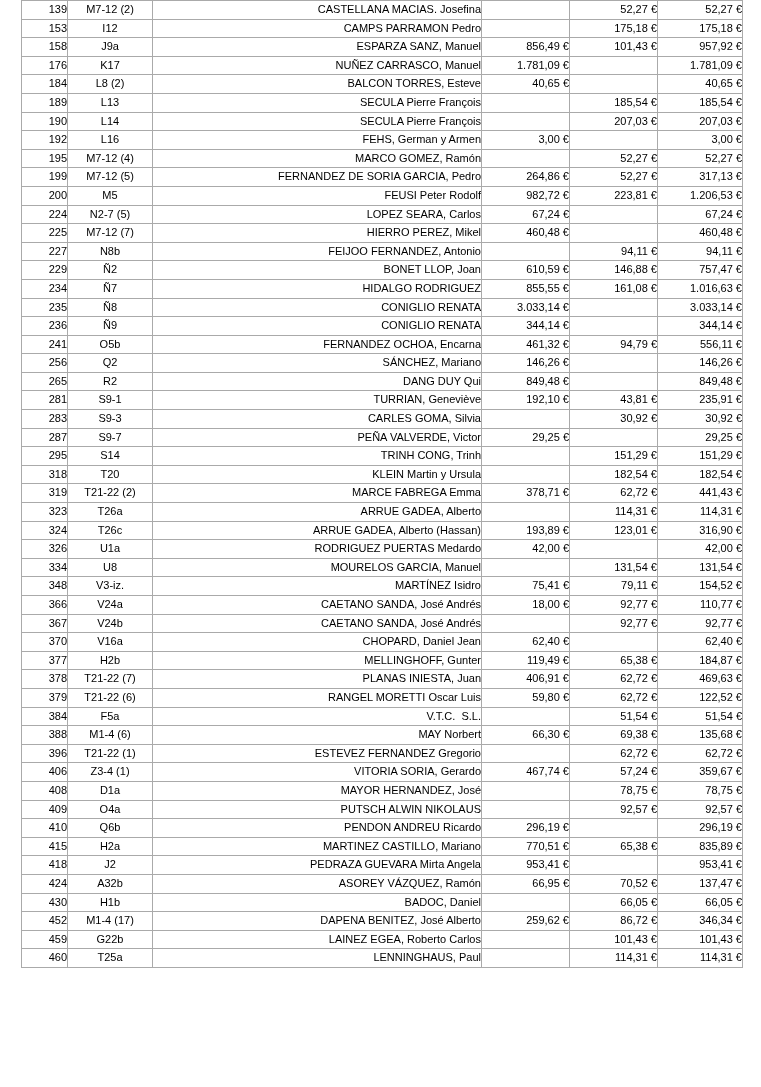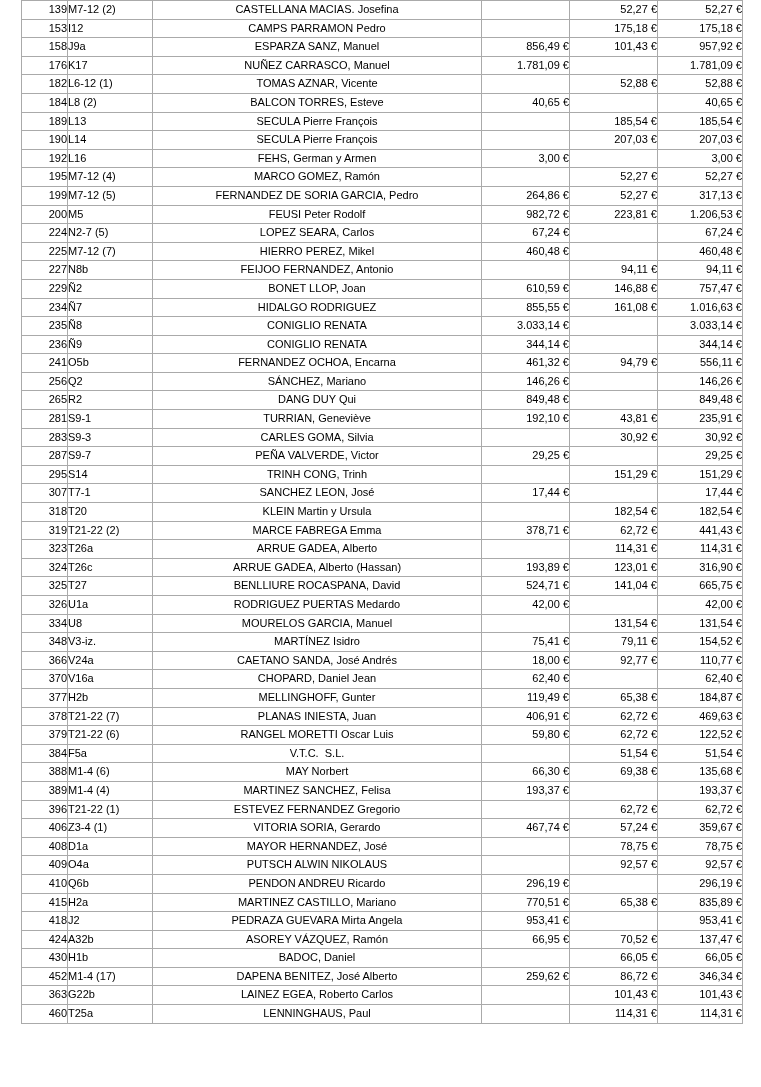--- a/index.html
+++ b/index.html
@@ -28,22 +28,22 @@
     border: 1px solid #aaaaaa;
     height: 17.6px;
     font-size: 11px;
     line-height: 17.6px;
     vertical-align: middle;
     overflow: hidden;
     white-space: pre;
     padding: 0;
   }
   td.col-id     { text-align: right; padding-right: 7px; }
-  td.col-code   { text-align: left;  padding-left: 5px; }
-  td.col-name   { text-align: center;  padding-left: 6px; }
+  td.col-code   { text-align: center;  padding-left: 5px; }
+  td.col-name   { text-align: right;  padding-left: 6px; }
   td.col-amount { text-align: right; padding-right: 4px; }
   td.col-total  { text-align: right; padding-right: 3px; }
 </style>
 </head>
 <body>
 
 <div class="sheet">
   <table class="fee-table">
     <colgroup>
       <col style="width:46px">
@@ -80,28 +80,20 @@
         </tr>
         <tr>
           <td class="col-id">176</td>
           <td class="col-code">K17</td>
           <td class="col-name">NUÑEZ CARRASCO, Manuel</td>
           <td class="col-amount">1.781,09 €</td>
           <td class="col-amount"></td>
           <td class="col-total">1.781,09 €</td>
         </tr>
         <tr>
-          <td class="col-id">182</td>
-          <td class="col-code">L6-12 (1)</td>
-          <td class="col-name">TOMAS AZNAR, Vicente</td>
-          <td class="col-amount"></td>
-          <td class="col-amount">52,88 €</td>
-          <td class="col-total">52,88 €</td>
-        </tr>
-        <tr>
           <td class="col-id">184</td>
           <td class="col-code">L8 (2)</td>
           <td class="col-name">BALCON TORRES, Esteve</td>
           <td class="col-amount">40,65 €</td>
           <td class="col-amount"></td>
           <td class="col-total">40,65 €</td>
         </tr>
         <tr>
           <td class="col-id">189</td>
           <td class="col-code">L13</td>
@@ -256,28 +248,20 @@
         </tr>
         <tr>
           <td class="col-id">295</td>
           <td class="col-code">S14</td>
           <td class="col-name">TRINH CONG, Trinh</td>
           <td class="col-amount"></td>
           <td class="col-amount">151,29 €</td>
           <td class="col-total">151,29 €</td>
         </tr>
         <tr>
-          <td class="col-id">307</td>
-          <td class="col-code">T7-1</td>
-          <td class="col-name">SANCHEZ LEON, José</td>
-          <td class="col-amount">17,44 €</td>
-          <td class="col-amount"></td>
-          <td class="col-total">17,44 €</td>
-        </tr>
-        <tr>
           <td class="col-id">318</td>
           <td class="col-code">T20</td>
           <td class="col-name">KLEIN Martin y Ursula</td>
           <td class="col-amount"></td>
           <td class="col-amount">182,54 €</td>
           <td class="col-total">182,54 €</td>
         </tr>
         <tr>
           <td class="col-id">319</td>
           <td class="col-code">T21-22 (2)</td>
@@ -296,28 +280,20 @@
         </tr>
         <tr>
           <td class="col-id">324</td>
           <td class="col-code">T26c</td>
           <td class="col-name">ARRUE GADEA, Alberto (Hassan)</td>
           <td class="col-amount">193,89 €</td>
           <td class="col-amount">123,01 €</td>
           <td class="col-total">316,90 €</td>
         </tr>
         <tr>
-          <td class="col-id">325</td>
-          <td class="col-code">T27</td>
-          <td class="col-name">BENLLIURE ROCASPANA, David</td>
-          <td class="col-amount">524,71 €</td>
-          <td class="col-amount">141,04 €</td>
-          <td class="col-total">665,75 €</td>
-        </tr>
-        <tr>
           <td class="col-id">326</td>
           <td class="col-code">U1a</td>
           <td class="col-name">RODRIGUEZ PUERTAS Medardo</td>
           <td class="col-amount">42,00 €</td>
           <td class="col-amount"></td>
           <td class="col-total">42,00 €</td>
         </tr>
         <tr>
           <td class="col-id">334</td>
           <td class="col-code">U8</td>
@@ -336,20 +312,28 @@
         </tr>
         <tr>
           <td class="col-id">366</td>
           <td class="col-code">V24a</td>
           <td class="col-name">CAETANO SANDA, José Andrés</td>
           <td class="col-amount">18,00 €</td>
           <td class="col-amount">92,77 €</td>
           <td class="col-total">110,77 €</td>
         </tr>
         <tr>
+          <td class="col-id">367</td>
+          <td class="col-code">V24b</td>
+          <td class="col-name">CAETANO SANDA, José Andrés</td>
+          <td class="col-amount"></td>
+          <td class="col-amount">92,77 €</td>
+          <td class="col-total">92,77 €</td>
+        </tr>
+        <tr>
           <td class="col-id">370</td>
           <td class="col-code">V16a</td>
           <td class="col-name">CHOPARD, Daniel Jean</td>
           <td class="col-amount">62,40 €</td>
           <td class="col-amount"></td>
           <td class="col-total">62,40 €</td>
         </tr>
         <tr>
           <td class="col-id">377</td>
           <td class="col-code">H2b</td>
@@ -384,28 +368,20 @@
         </tr>
         <tr>
           <td class="col-id">388</td>
           <td class="col-code">M1-4 (6)</td>
           <td class="col-name">MAY Norbert</td>
           <td class="col-amount">66,30 €</td>
           <td class="col-amount">69,38 €</td>
           <td class="col-total">135,68 €</td>
         </tr>
         <tr>
-          <td class="col-id">389</td>
-          <td class="col-code">M1-4 (4)</td>
-          <td class="col-name">MARTINEZ SANCHEZ, Felisa</td>
-          <td class="col-amount">193,37 €</td>
-          <td class="col-amount"></td>
-          <td class="col-total">193,37 €</td>
-        </tr>
-        <tr>
           <td class="col-id">396</td>
           <td class="col-code">T21-22 (1)</td>
           <td class="col-name">ESTEVEZ FERNANDEZ Gregorio</td>
           <td class="col-amount"></td>
           <td class="col-amount">62,72 €</td>
           <td class="col-total">62,72 €</td>
         </tr>
         <tr>
           <td class="col-id">406</td>
           <td class="col-code">Z3-4 (1)</td>
@@ -472,21 +448,21 @@
         </tr>
         <tr>
           <td class="col-id">452</td>
           <td class="col-code">M1-4 (17)</td>
           <td class="col-name">DAPENA BENITEZ, José Alberto</td>
           <td class="col-amount">259,62 €</td>
           <td class="col-amount">86,72 €</td>
           <td class="col-total">346,34 €</td>
         </tr>
         <tr>
-          <td class="col-id">363</td>
+          <td class="col-id">459</td>
           <td class="col-code">G22b</td>
           <td class="col-name">LAINEZ EGEA, Roberto Carlos</td>
           <td class="col-amount"></td>
           <td class="col-amount">101,43 €</td>
           <td class="col-total">101,43 €</td>
         </tr>
         <tr>
           <td class="col-id">460</td>
           <td class="col-code">T25a</td>
           <td class="col-name">LENNINGHAUS, Paul</td>

